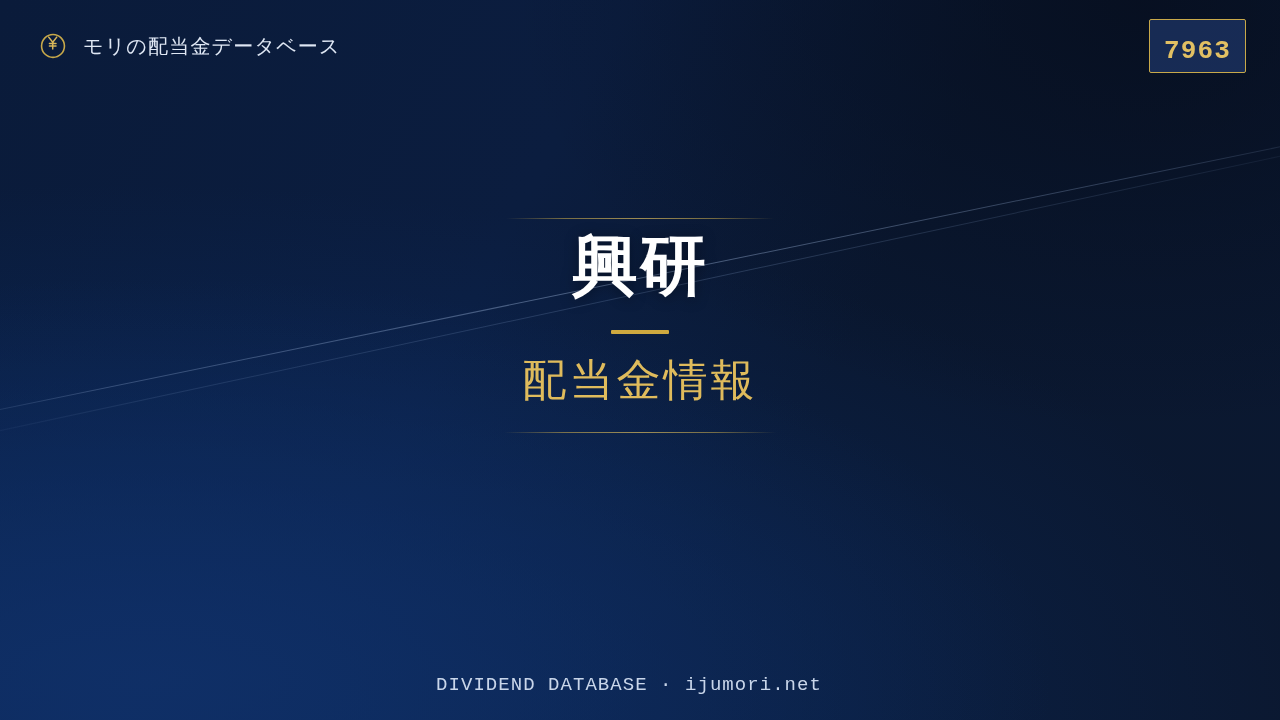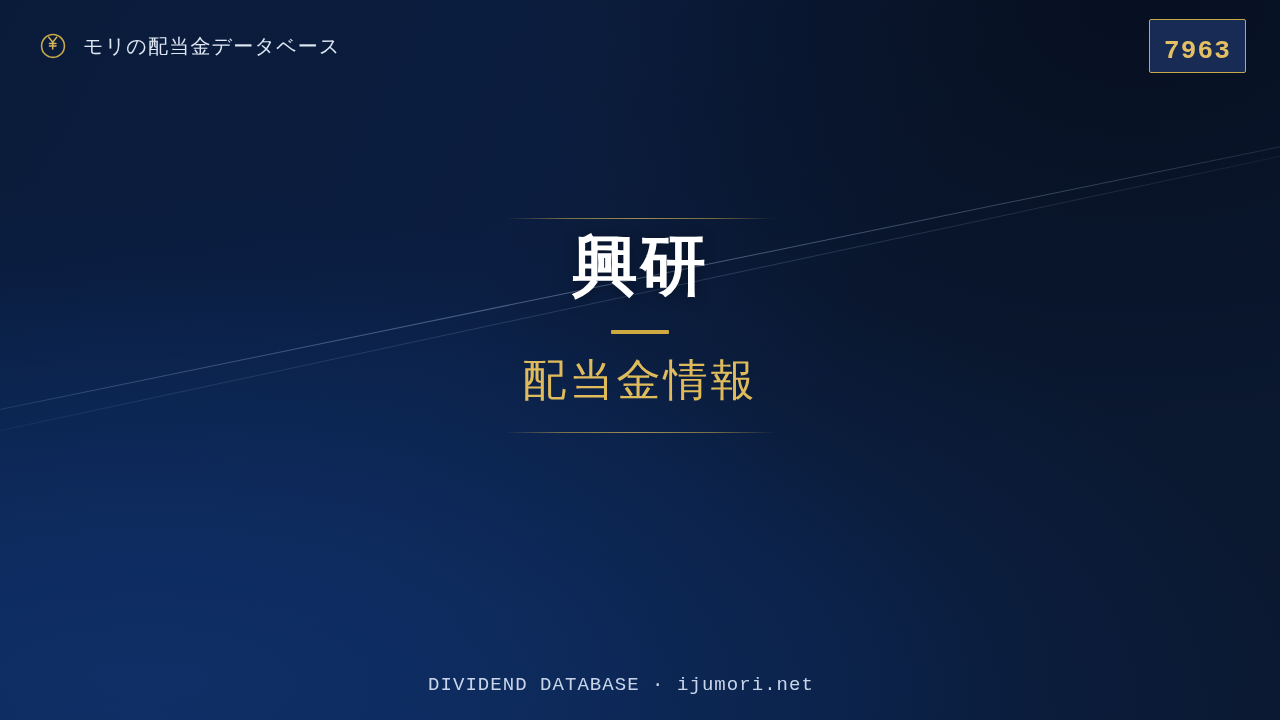--- a/index.html
+++ b/index.html
@@ -175,20 +175,21 @@
   .site-footer {
     position: absolute;
     left: 0;
     bottom: 0;
     width: 1242px;
     height: 70px;
     display: flex;
     align-items: center;
     justify-content: center;
     z-index: 6;
+    padding-left: 8px;
   }
   .footer-text {
     font-size: 19px;
     letter-spacing: 0.055em;
     color: #c9d6ea;
     white-space: nowrap;
   }
 </style>
 </head>
 <body>

